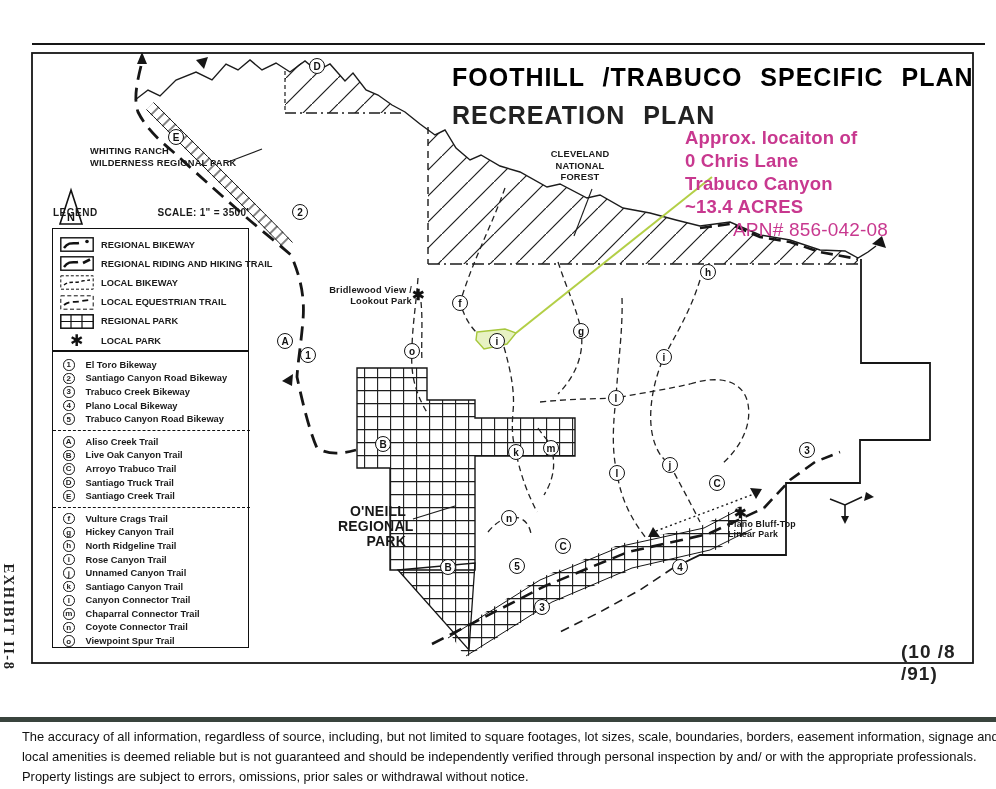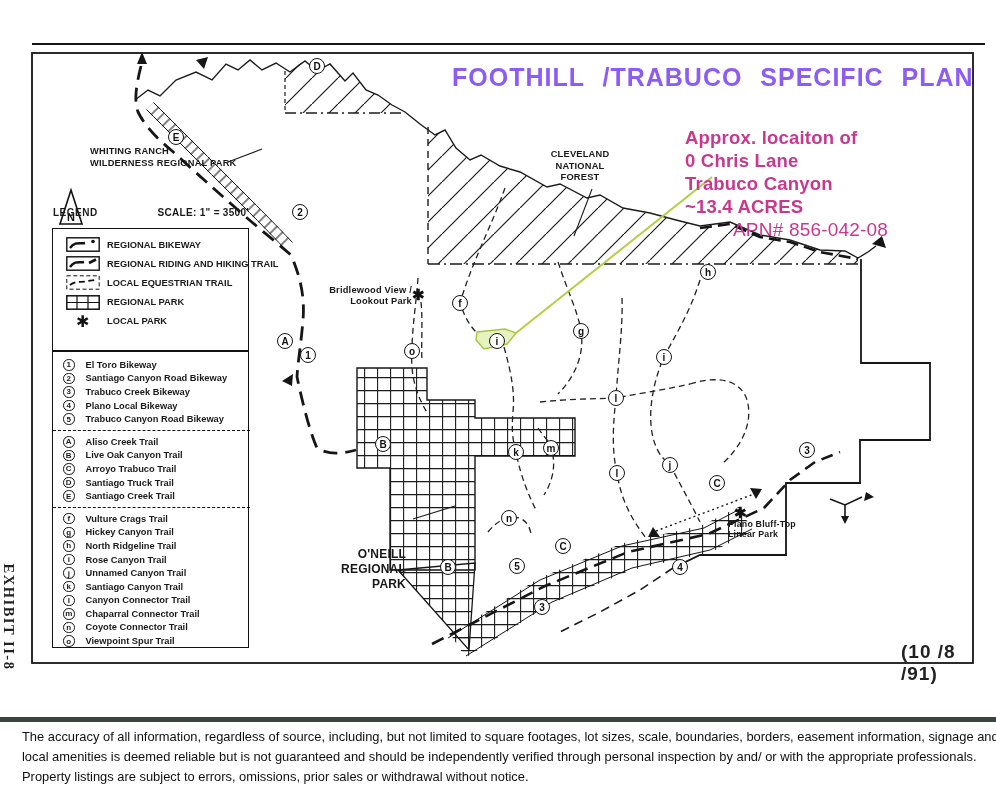--- a/index.html
+++ b/index.html
@@ -2,50 +2,50 @@
 <html><head>
 <meta charset="utf-8">
 <style>
   html,body{margin:0;padding:0;background:#fff;}
   .page{position:relative;width:996px;height:789px;background:#fff;overflow:hidden;
         font-family:"Liberation Sans",sans-serif;color:#1a1a1a;}
   svg{display:block;}
   #map-svg{position:absolute;left:0;top:0;}
 
   .title-line1{position:absolute;left:452px;top:63px;font-size:25px;font-weight:700;
-               letter-spacing:1px;word-spacing:10px;color:#8b5cf6;white-space:nowrap;}
+               letter-spacing:1px;word-spacing:10px;color:#000000;white-space:nowrap;}
   .title-line2{position:absolute;left:452px;top:101px;font-size:25px;font-weight:700;
                letter-spacing:1px;word-spacing:10px;color:#222;white-space:nowrap;}
 
   .annotation{position:absolute;left:685px;top:126px;line-height:23px;font-size:18.5px;
               letter-spacing:.2px;white-space:nowrap;}
   .ann-b{font-weight:700;}
   .ann-apn{font-weight:400;font-size:19px;margin-left:48px;}
 
   .maplab{position:absolute;font-weight:700;color:#181818;letter-spacing:.2px;
           line-height:11.5px;font-size:9.3px;white-space:nowrap;}
   .lab-whiting{left:90px;top:146px;width:170px;text-align:left;}
   .lab-cleveland{left:538px;top:149px;width:84px;text-align:center;}
   .lab-bridlewood{left:328px;top:285px;width:84px;text-align:right;line-height:11px;}
-  .lab-oneill{left:338px;top:504px;width:68px;text-align:right;font-size:12px;line-height:15px;margin-top:43px;}
+  .lab-oneill{left:338px;top:504px;width:68px;text-align:right;font-size:14px;line-height:15px;}
   .lab-plano{left:728px;top:519px;width:74px;text-align:left;font-size:8.8px;line-height:10px;}
 
   .date-stamp{position:absolute;left:901px;top:641px;font-size:19px;font-weight:700;
               letter-spacing:1px;color:#222;}
 
   .exhibit{position:absolute;left:-46px;top:609px;width:110px;height:16px;
            transform:rotate(90deg);font-family:"Liberation Serif",serif;font-weight:700;
            font-size:14.5px;letter-spacing:1.5px;text-align:center;color:#222;}
 
   .legend-header{position:absolute;left:53px;top:207px;width:196px;display:flex;
                  justify-content:space-between;align-items:baseline;}
   .legend-title{font-size:10px;font-weight:700;letter-spacing:.5px;}
   .legend-scale{font-size:10px;font-weight:700;letter-spacing:.3px;}
   .legend-box1{position:absolute;left:52px;top:228px;width:197px;height:123px;
-               border:1.6px solid #111;box-sizing:border-box;padding:6px 0 0 13px;background:#fff;}
+               border:1.6px solid #111;box-sizing:border-box;padding:6px 0 0 7px;background:#fff;}
   .legend-box2{position:absolute;left:52px;top:351px;width:197px;height:297px;
                border:1.6px solid #111;box-sizing:border-box;padding:6px 0 0 10px;background:#fff;}
   .lg-row{display:flex;align-items:center;height:19.2px;}
   .lg-sym{width:34px;flex:none;display:flex;align-items:center;}
   .lg-lab{margin-left:7px;font-size:9.3px;font-weight:700;white-space:nowrap;}
   .li-row{display:flex;align-items:center;height:13.6px;}
   .li-circ{width:11.5px;height:11.5px;border:1.2px solid #111;border-radius:50%;
            font-size:8px;font-weight:700;display:flex;align-items:center;justify-content:center;
            flex:none;box-sizing:border-box;background:#fff;}
   .li-lab{margin-left:11px;font-size:9.3px;font-weight:700;white-space:nowrap;}
@@ -146,20 +146,21 @@
     <line id="callout" x1="516" y1="333" x2="712" y2="177" stroke="#b3cf46" stroke-width="2"></line>
     <polygon id="parcel" points="477,332 505,329 516,333 507,344 484,349 476,340" fill="#e7f2c3" stroke="#a6c73c" stroke-width="1.4"></polygon>
 
     <g>
       <polygon points="71,190 82,224 60,224" fill="#fff" stroke="#111" stroke-width="1.6"></polygon>
       <text x="71" y="221" text-anchor="middle" font-size="11" font-weight="bold" fill="#111" font-family="Liberation Sans, sans-serif">N</text>
     </g>
   </svg>
 
   <div class="title-line1">FOOTHILL /TRABUCO SPECIFIC PLAN</div>
+  <div class="title-line2">RECREATION PLAN</div>
 
   <div class="annotation" id="annotation" style="color: rgb(200, 56, 143);">
     <div class="ann-b">Approx. locaiton of</div>
     <div class="ann-b">0 Chris Lane</div>
     <div class="ann-b">Trabuco Canyon</div>
     <div class="ann-b">~13.4 ACRES</div>
     <div class="ann-apn">APN# 856-042-08</div>
   </div>
 
   <div class="maplab lab-whiting">
@@ -205,20 +206,29 @@
       </div>
       <div class="lg-row">
         <span class="lg-sym">
           <svg width="34" height="15" viewBox="0 0 34 15">
             <rect x="0.8" y="0.8" width="32.4" height="13.4" fill="none" stroke="#111" stroke-width="1.4"></rect>
             <path d="M4,11 C9,4 14,7 18,6" fill="none" stroke="#111" stroke-width="2.4"></path>
             <path d="M23,7 L30,3.5" fill="none" stroke="#111" stroke-width="2.6"></path>
           </svg>
         </span>
         <span class="lg-lab">REGIONAL RIDING AND HIKING TRAIL</span>
+      </div>
+      <div class="lg-row">
+        <span class="lg-sym">
+          <svg width="34" height="15" viewBox="0 0 34 15">
+            <rect x="0.8" y="0.8" width="32.4" height="13.4" fill="none" stroke="#111" stroke-width="1" stroke-dasharray="3 2"></rect>
+            <path d="M4,10 C10,5 16,9 22,6 L30,5" fill="none" stroke="#111" stroke-width="1.3" stroke-dasharray="3.5 2.5"></path>
+          </svg>
+        </span>
+        <span class="lg-lab">LOCAL BIKEWAY</span>
       </div>
       <div class="lg-row">
         <span class="lg-sym">
           <svg width="34" height="15" viewBox="0 0 34 15">
             <rect x="0.8" y="0.8" width="32.4" height="13.4" fill="none" stroke="#111" stroke-width="1" stroke-dasharray="4 2.5"></rect>
             <path d="M4,10 C10,5 16,8 22,6 L30,5" fill="none" stroke="#111" stroke-width="1.8" stroke-dasharray="6 3.5"></path>
           </svg>
         </span>
         <span class="lg-lab">LOCAL EQUESTRIAN TRAIL</span>
       </div>

